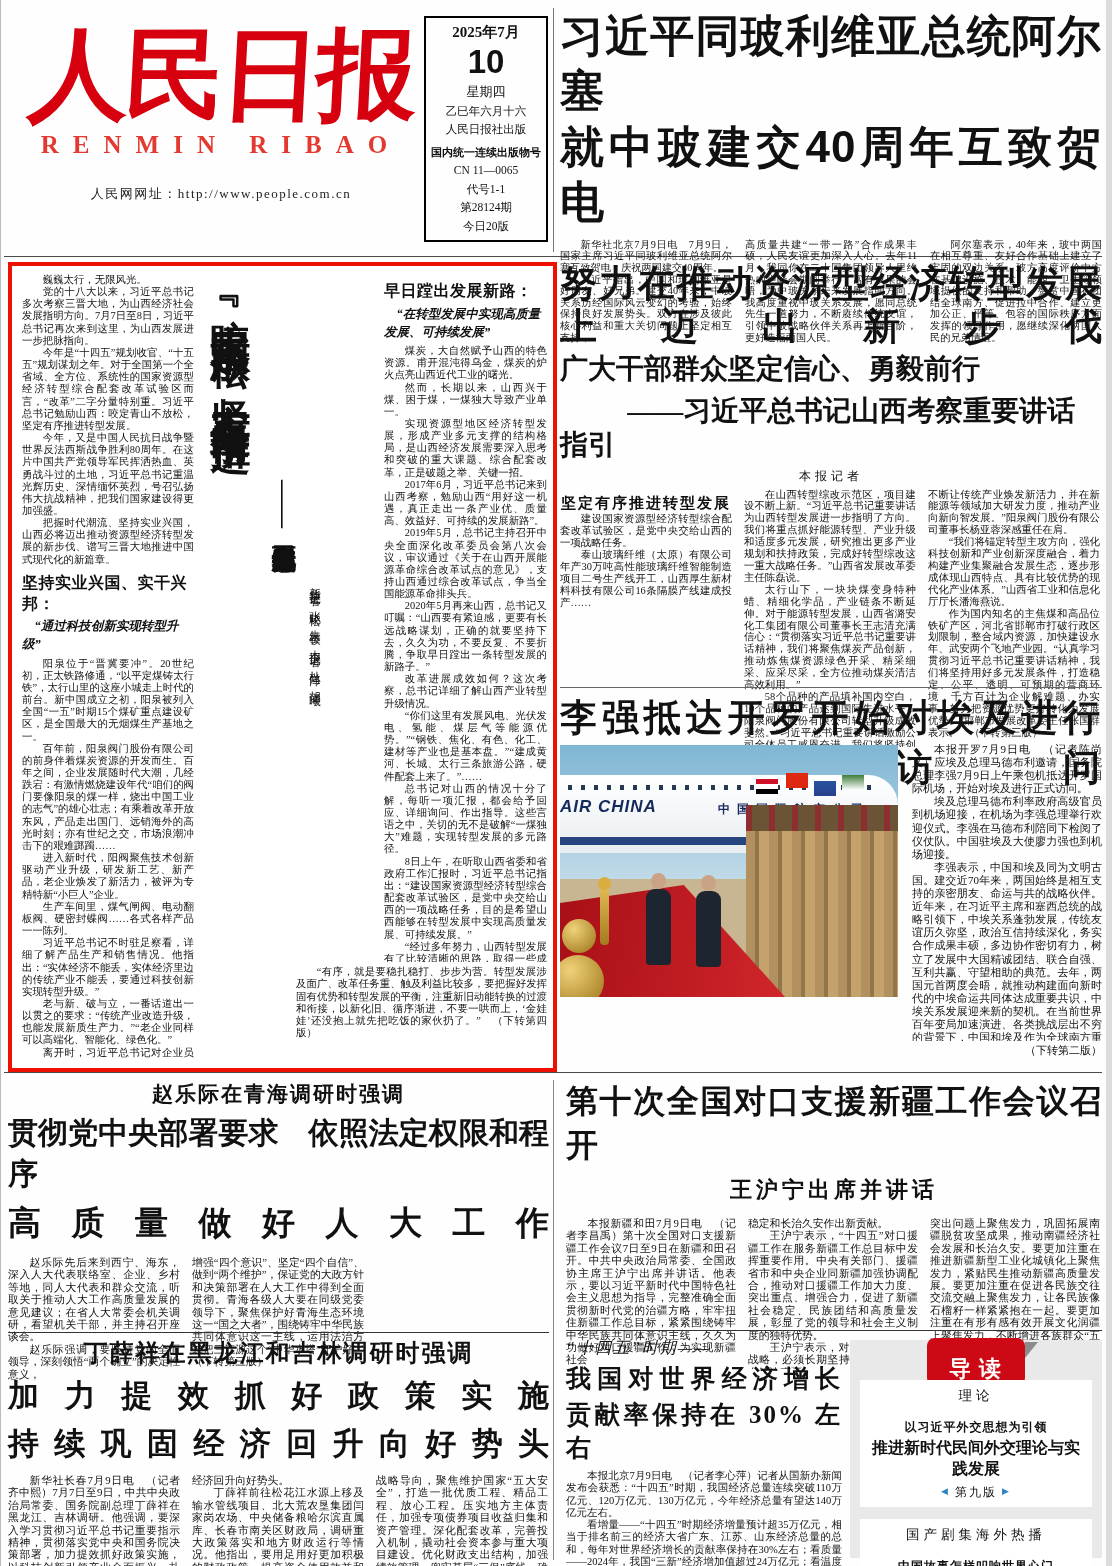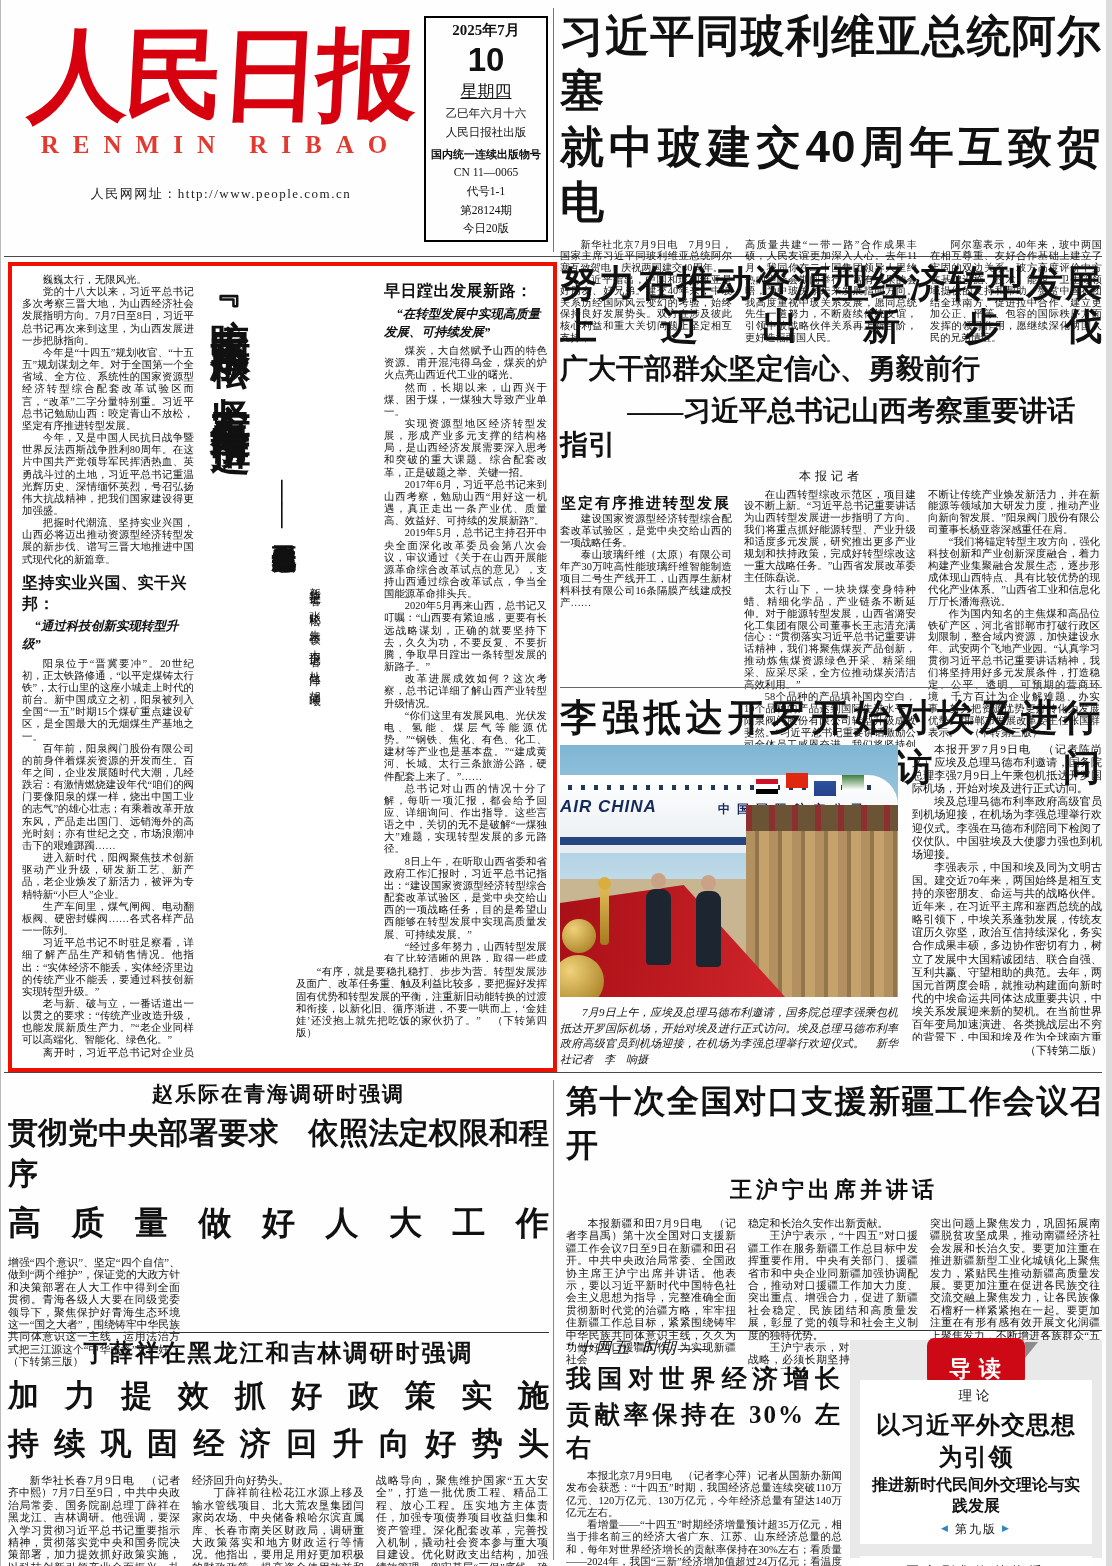--- a/index.html
+++ b/index.html
@@ -17,21 +17,21 @@
   
   .masthead{left:22px;top:8px;width:398px;height:242px;text-align:center;}
   .mh-logo{font-size:100px;line-height:1.35;font-weight:900;color:#d6000f;letter-spacing:-4px;
            font-family:"Liberation Serif","DejaVu Serif",serif;transform:skewX(-3deg);}
   .mh-latin{font-size:25px;color:#e23a30;letter-spacing:14px;font-weight:700;margin-top:-12px;}
   .mh-site{font-size:13px;color:#222;letter-spacing:1.5px;margin-top:26px;}
   .datebox{left:424px;top:16px;width:120px;height:222px;border:2px solid #000;text-align:center;
            display:flex;flex-direction:column;justify-content:center;gap:2px;}
   .db-ym{font-size:15px;font-weight:700;}
   .db-day{font-size:33px;font-weight:700;line-height:1.1;font-family:"Liberation Sans",sans-serif;}
-  .db-wd{font-size:17px;text-decoration:underline;}
+  .db-wd{font-size:13px;}
   .db-s{font-size:11.5px;line-height:1.45;}
   .db-sb{font-size:11px;font-weight:700;margin-top:5px;}
 
   .vline0{left:553px;top:8px;height:244px;}
   .hline-top{left:4px;top:256px;width:1098px;}
 
   
   .topstory{left:560px;top:8px;width:542px;height:244px;}
   .ts-h{font-size:44px;line-height:1.26;font-weight:900;letter-spacing:1px;}
   .ts-cols{display:flex;gap:13px;margin-top:9px;}
@@ -122,21 +122,21 @@
   .e-body{margin-top:6px;height:132px;overflow:hidden;font-size:10.5px;line-height:12.3px;}
 
   
   .daodu{left:850px;top:1340px;width:252px;height:218px;background:#e9e9e9;}
   .dd-label{position:absolute;left:50%;transform:translateX(-50%);top:-2px;background:#cc0914;color:#fff;
      font-weight:700;font-size:22px;letter-spacing:8px;padding:18px 16px 4px 22px;line-height:1.2;border-radius:8px;}
   .dd-label::after{content:"";position:absolute;right:-13px;top:4px;border-top:16px solid #8c8c8c;border-right:13px solid transparent;}
   .dd-card{position:relative;margin:0 10px 12px;background:#fff;padding:7px 5px 6px;text-align:center;}
   .dd-card1{margin-top:40px;}
   .dd-kick{font-size:13.5px;letter-spacing:4px;}
-  .dd-t1{font-weight:700;font-size:24px;letter-spacing:1px;margin-top:4px;}
+  .dd-t1{font-weight:700;font-size:12px;letter-spacing:1px;margin-top:14px;}
   .dd-t2{font-weight:700;font-size:16px;margin-top:2px;}
   .dd-t2:empty{display:none;}
   .dd-page{font-size:12px;margin-top:4px;letter-spacing:2px;}
   .dd-ar{color:#2e86c1;font-size:9px;vertical-align:2px;}
 </style>
 </head>
 <body>
 
 <div id="paper">
 
@@ -271,37 +271,40 @@
       <div class="abs ph-flag" style="left:254px;top:36px;background:linear-gradient(#2b52a0,#27418a);"></div>
       <div class="abs ph-flag" style="left:282px;top:30px;background:linear-gradient(#3f7d3a,#fff);"></div>
       <div class="abs ph-guards"></div>
       <div class="abs ph-carpet"></div>
       <div class="abs ph-man" style="left:86px;bottom:32px;"></div>
       <div class="abs ph-man" style="left:136px;bottom:30px;"></div>
       <div class="abs ph-post" style="left:40px;bottom:52px;"></div>
       <div class="abs ph-ball" style="left:2px;bottom:44px;"></div>
       <div class="abs ph-ball" style="left:-8px;bottom:-10px;width:52px;height:52px;"></div>
     </div>
-    <div class="abs lq-cap">7月9日上午，应埃及总理马德布利邀请，国务院总理李强乘包机抵达开罗国际机场，开始对埃及进行正式访问。埃及总理马德布利率政府高级官员到机场迎接，在机场为李强总理举行欢迎仪式。　新华社记者　李　响摄</div>
     <div class="abs lq-text pcol">
         <p>本报开罗7月9日电　（记者陈尚文）应埃及总理马德布利邀请，国务院总理李强7月9日上午乘包机抵达开罗国际机场，开始对埃及进行正式访问。</p>
         <p>埃及总理马德布利率政府高级官员到机场迎接，在机场为李强总理举行欢迎仪式。李强在马德布利陪同下检阅了仪仗队。中国驻埃及大使廖力强也到机场迎接。</p>
         <p>李强表示，中国和埃及同为文明古国。建交近70年来，两国始终是相互支持的亲密朋友、命运与共的战略伙伴。近年来，在习近平主席和塞西总统的战略引领下，中埃关系蓬勃发展，传统友谊历久弥坚，政治互信持续深化，务实合作成果丰硕，多边协作密切有力，树立了发展中大国精诚团结、联合自强、互利共赢、守望相助的典范。去年，两国元首两度会晤，就推动构建面向新时代的中埃命运共同体达成重要共识，中埃关系发展迎来新的契机。在当前世界百年变局加速演进、各类挑战层出不穷的背景下，中国和埃及作为全球南方重要成员，应当进一步加强战略协作，维护共同利益，共促和平繁荣。</p>
       </div>
     <div class="abs lq-more">（下转第二版）</div>
   </section>
 
   <div class="abs hline hline-bot"></div>
   <div class="abs vline vline-bot"></div>
 
   <section class="abs zhao">
     <div class="z-kick sans">赵乐际在青海调研时强调</div>
     <div class="z-h1 stretch">贯彻党中央部署要求　依照法定权限和程序</div>
     <div class="z-h2 stretch">高质量做好人大工作</div>
     <div class="z-cols">
+      <div class="z-col pcol">
+          <p>赵乐际先后来到西宁、海东，深入人大代表联络室、企业、乡村等地，同人大代表和群众交流，听取关于推动人大工作高质量发展的意见建议；在省人大常委会机关调研，看望机关干部，并主持召开座谈会。</p>
+          <p>赵乐际强调，要坚持党的全面领导，深刻领悟“两个确立”的决定性意义，</p>
+        </div>
       <div class="z-col pcol cont">
           <p>增强“四个意识”、坚定“四个自信”、做到“两个维护”，保证党的大政方针和决策部署在人大工作中得到全面贯彻。青海各级人大要在同级党委领导下，聚焦保护好青海生态环境这一“国之大者”，围绕铸牢中华民族共同体意识这一主线，运用法治方式把三江源这个“中华水塔”守护好。　（下转第三版）</p>
         </div>
     </div>
   </section>
 
   <div class="abs hline hline-z"></div>
 
   <section class="abs ding">
     <div class="d-kick">丁薛祥在黑龙江和吉林调研时强调</div>

